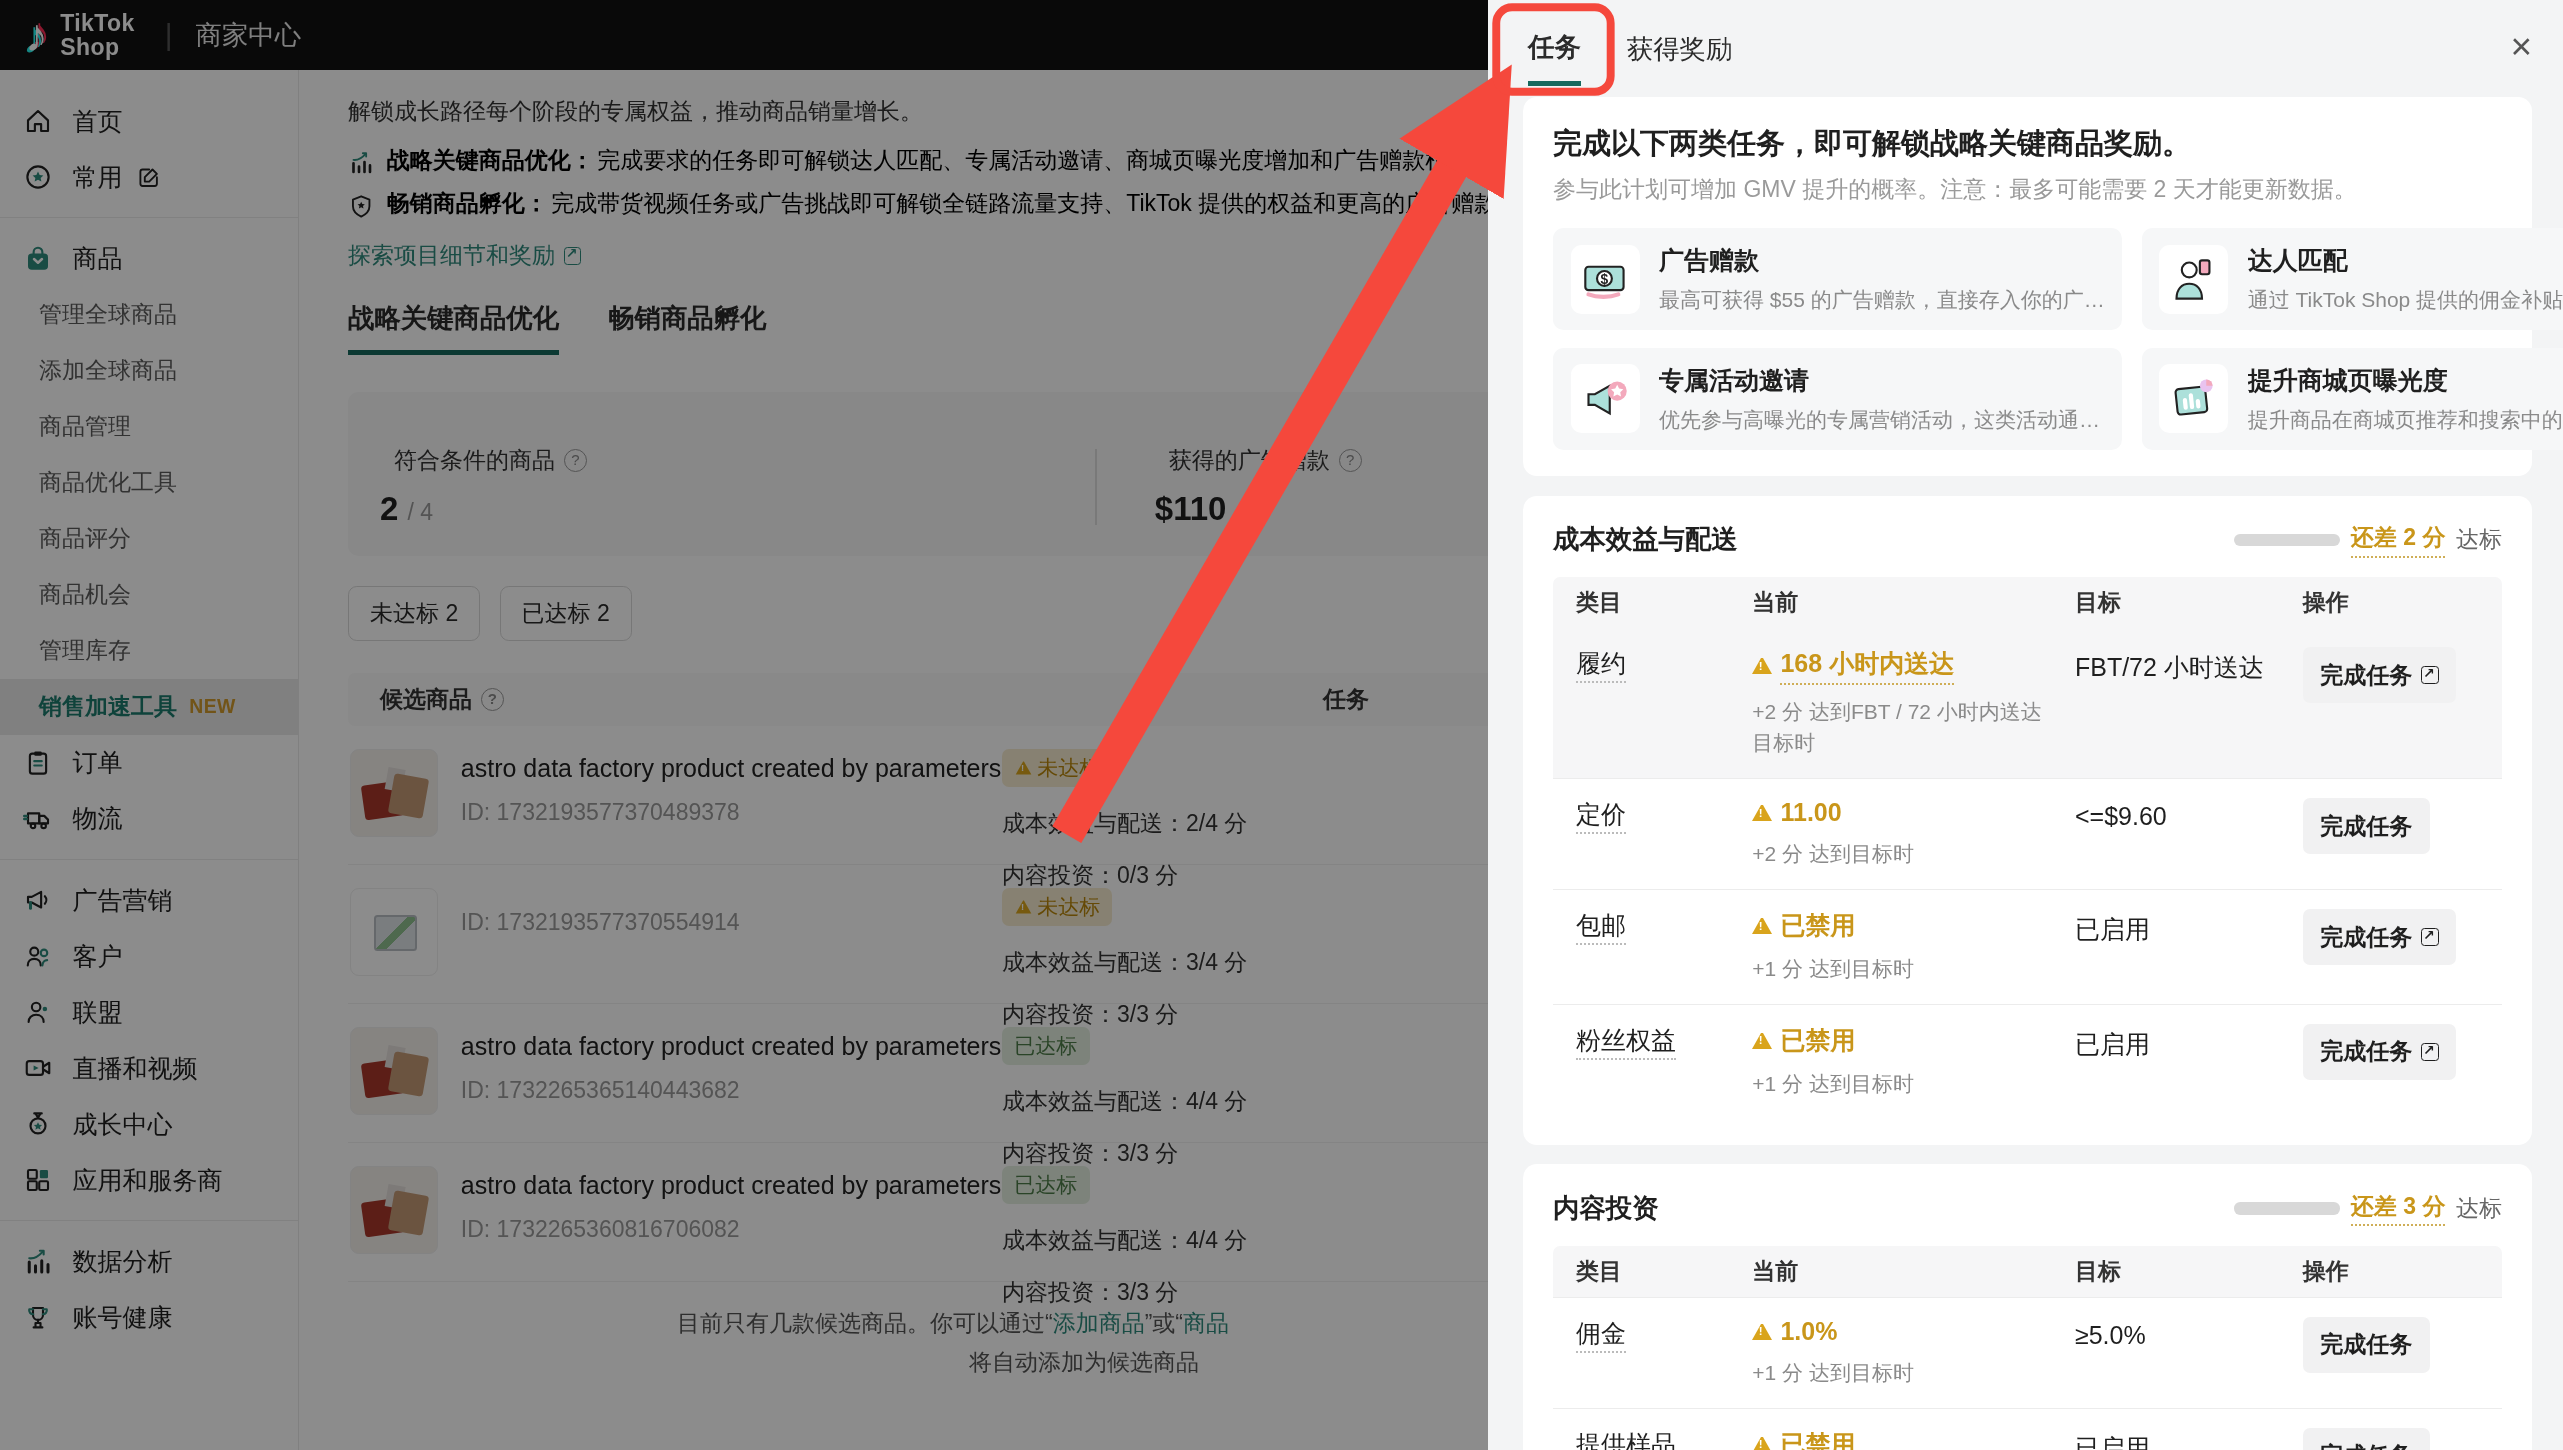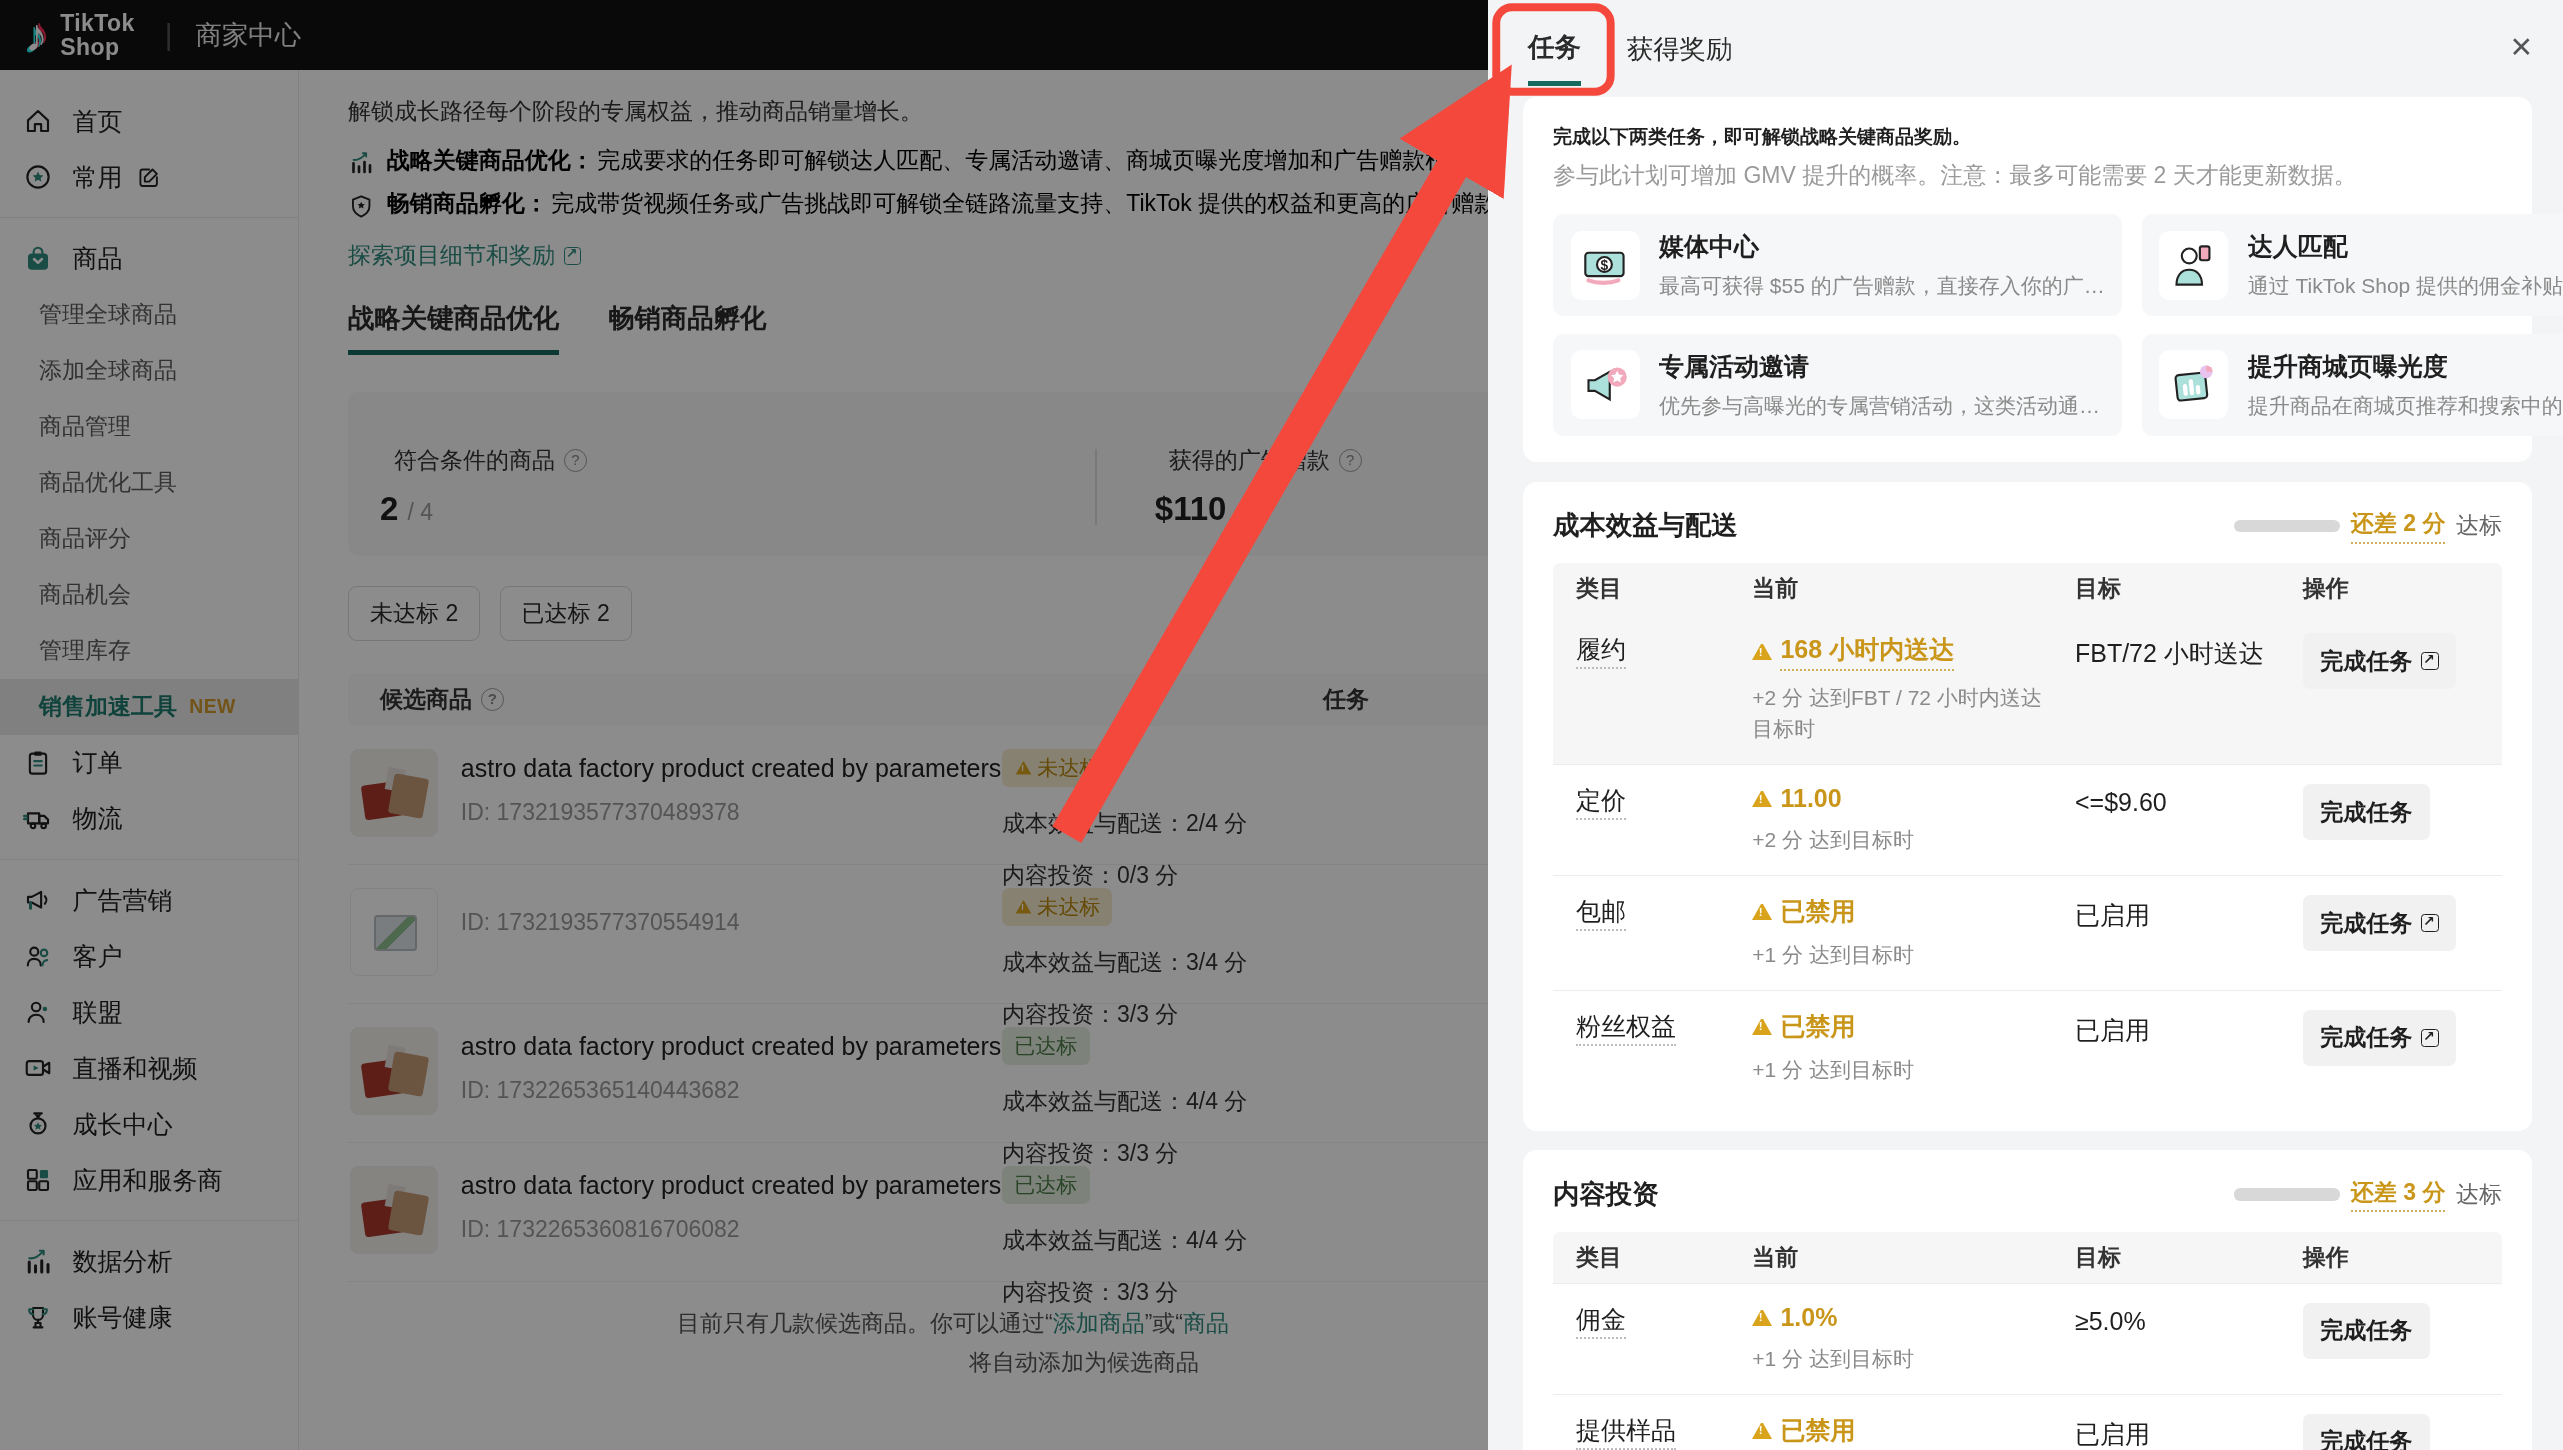--- a/index.html
+++ b/index.html
@@ -85,21 +85,21 @@
   .dim { position:absolute; left:0; top:0; width:1488px; height:1451px; background:rgba(0,0,0,.45); z-index:40; }
 
   
   .drawer { position:absolute; left:1488px; top:0; bottom:0; width:1076px; background:#f3f4f5; z-index:50; }
   .d-head { height:92px; display:flex; align-items:center; padding:0 32px 0 40px; }
   .d-tab { font-size:26.4px; color:#2b2b2b; margin-right:46px; cursor:pointer; padding:23px 0 16px; }
   .d-tab.active { font-weight:bold; border-bottom:5.3px solid #17695e; }
   .d-close { margin-left:auto; font-size:37px; color:#555; cursor:pointer; line-height:1; }
   .d-card { background:#fff; border-radius:14px; margin:0 32px 19.4px 35px; padding:26.4px 30px; }
   .d-card.first { margin-top:5.3px; }
-  .d-intro-title { font-size:19px; font-weight:bold; color:#1f1f1f; }
+  .d-intro-title { font-size:29px; font-weight:bold; color:#1f1f1f; }
   .d-intro-sub { font-size:23px; color:#9a9a9a; margin-top:10.6px; }
   .r-grid { display:grid; grid-template-columns:1fr 1fr; gap:17.6px 19.4px; margin-top:23px; }
   .r-card { background:#f6f7f8; border-radius:10.6px; height:102px; display:flex; align-items:center; padding:0 17.6px; cursor:pointer; }
   .r-ic { width:69px; height:69px; background:#fff; border-radius:10.6px; flex:0 0 69px; display:flex; align-items:center; justify-content:center; }
   .r-ic svg { width:51px; height:51px; }
   .r-body { margin-left:19.4px; overflow:hidden; }
   .r-title { font-size:25px; font-weight:bold; color:#1f1f1f; }
   .r-desc { font-size:21px; color:#8a8a8a; margin-top:8.8px; white-space:nowrap; overflow:hidden; text-overflow:ellipsis; }
   .sec-head { display:flex; align-items:center; }
   .sec-title { font-size:26.4px; font-weight:bold; color:#1f1f1f; }
@@ -437,21 +437,21 @@
           <div class="r-card">
             <div class="r-ic">
               <svg viewBox="0 0 48 48">
                 <rect x="5" y="12" width="36" height="22" rx="3" fill="#ace0da" stroke="#222" stroke-width="2"></rect>
                 <circle cx="23" cy="23" r="7" fill="#fff" stroke="#222" stroke-width="2"></circle>
                 <text x="23" y="28" text-anchor="middle" font-size="13" font-weight="bold" fill="#222">$</text>
                 <path d="M8 38c8 3 20 3 28 0" stroke="#f3a9bc" stroke-width="4" fill="none" stroke-linecap="round"></path>
               </svg>
             </div>
             <div class="r-body">
-              <div class="r-title">媒体中心</div>
+              <div class="r-title">广告赠款</div>
               <div class="r-desc">最高可获得 $55 的广告赠款，直接存入你的广…</div>
             </div>
           </div>
 
           <div class="r-card">
             <div class="r-ic">
               <svg viewBox="0 0 48 48">
                 <circle cx="20" cy="15" r="7" fill="#fff" stroke="#222" stroke-width="2"></circle>
                 <path d="M8 42c0-9 5-14 12-14s12 5 12 14z" fill="#ace0da" stroke="#222" stroke-width="2"></path>
                 <rect x="30" y="6" width="9" height="13" rx="2" fill="#f3a9bc" stroke="#222" stroke-width="2"></rect>

